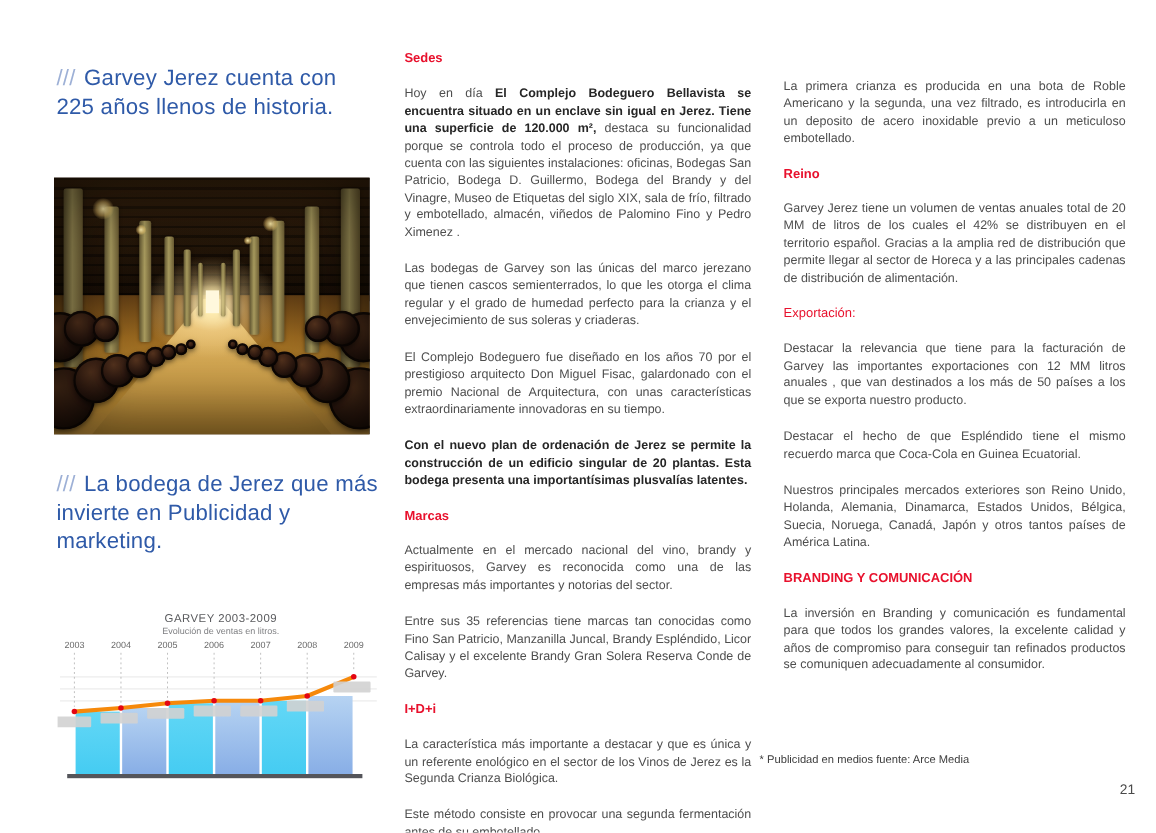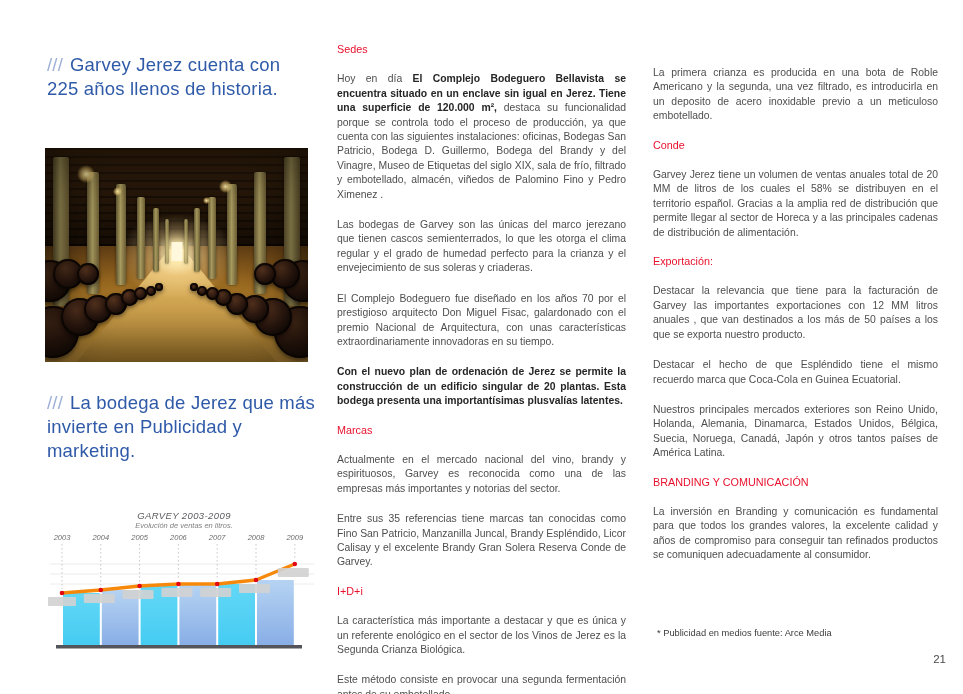--- a/index.html
+++ b/index.html
@@ -24,38 +24,38 @@
         background:radial-gradient(ellipse at center,rgba(255,243,200,.95) 0%,rgba(255,220,150,.42) 30%,rgba(255,200,120,0) 65%);}
   .door{left:50%;top:44%;width:11px;height:19px;transform:translateX(-50%);background:#fff8dd;
         box-shadow:0 0 12px 4px rgba(255,236,170,.9);}
   .vignette{left:0;top:0;right:0;bottom:0;box-shadow:inset 0 0 46px 18px rgba(10,5,2,.55);}
   .colm{background:linear-gradient(90deg,#5f5430 0%,#a79a5e 45%,#6b5c33 100%);border-radius:2px;box-shadow:0 0 3px rgba(0,0,0,.45);}
   .barrel{border-radius:50%;background:radial-gradient(circle at 38% 32%,#55331e 0%,#2c1810 48%,#120a06 78%);
           box-shadow:inset 0 0 0 2px rgba(8,5,3,.85),0 2px 4px rgba(0,0,0,.5);}
   .lightspot{border-radius:50%;background:radial-gradient(circle,#ffeeab 0%,rgba(255,215,120,.5) 45%,rgba(255,200,100,0) 72%);}
 
   
-  .chart{position:absolute;left:48px;top:510px;width:272px;height:152px;font-style:italic;}
+  .chart{position:absolute;left:48px;top:510px;width:272px;height:152px;}
   .chart-title{text-align:center;font-size:9.5px;color:#5a5b5e;letter-spacing:.4px;line-height:11px;}
   .chart-sub{text-align:center;font-size:7.5px;color:#808184;line-height:9px;}
   .chart svg{position:absolute;left:0;top:22px;width:272px;height:130px;}
 
   
   .tcol{position:absolute;font-size:10.4px;line-height:14.4px;color:#4e4e4e;text-align:justify;}
   .col-mid{left:337px;top:42px;width:289px;}
   .col-right{left:653px;top:42px;width:285px;}
   .col-right .first{margin-top:24px;}
   .tcol p{margin:16px 0 14px 0;}
-  .sec-h{color:#e8112d;font-weight:normal;font-size:10.8px;line-height:14.4px;margin:0;}
+  .sec-h{color:#e8112d;font-weight:bold;font-size:10.8px;line-height:14.4px;margin:0;}
   .sec-h.light{font-weight:normal;}
   .bold{font-weight:bold;color:#262626;}
   p.boldp{font-weight:bold;color:#262626;}
   .redact{display:inline-block;width:13px;height:10px;background:#cfcfcf;vertical-align:-1px;margin:0 2px;}
 
-  .footnote{position:absolute;left:657px;top:628px;font-size:9.3px;color:#3c3c3c;}
+  .footnote{position:absolute;left:633px;top:628px;font-size:9.3px;color:#3c3c3c;}
   .page-num{position:absolute;right:17px;top:653px;font-size:11.5px;color:#4a4a4a;}
 </style>
 </head>
 <body>
 
 <div class="page">
 
   <div class="headline h1"><span class="slashes">///</span><span>Garvey Jerez cuenta con 225 años llenos de historia.</span></div>
 
   <div class="photo" id="photo-decor">
@@ -173,22 +173,22 @@
     <div class="sec-h">Marcas</div>
     <p>Actualmente en el mercado nacional del vino, brandy y espirituosos, Garvey es reconocida como una de las empresas más importantes y notorias del sector.</p>
     <p>Entre sus 35 referencias tiene marcas tan conocidas como Fino San Patricio, Manzanilla Juncal, Brandy Espléndido, Licor Calisay y el excelente Brandy Gran Solera Reserva Conde de Garvey.</p>
     <div class="sec-h">I+D+i</div>
     <p>La característica más importante a destacar y que es única y un referente enológico en el sector de los Vinos de Jerez es la Segunda Crianza Biológica.</p>
     <p>Este método consiste en provocar una segunda fermentación antes de su embotellado.</p>
   </div>
 
   <div class="tcol col-right">
     <p class="first">La primera crianza es producida en una bota de Roble Americano y la segunda, una vez filtrado, es introducirla en un deposito de acero inoxidable previo a un meticuloso embotellado.</p>
-    <div class="sec-h">Conde</div>
-    <p>Garvey Jerez tiene un volumen de ventas anuales total de 20 MM de litros de los cuales el 58% se distribuyen en el territorio español. Gracias a la amplia red de distribución que permite llegar al sector de Horeca y a las principales cadenas de distribución de alimentación.</p>
+    <div class="sec-h">Reino</div>
+    <p>Garvey Jerez tiene un volumen de ventas anuales total de 20 MM de litros de los cuales el 42% se distribuyen en el territorio español. Gracias a la amplia red de distribución que permite llegar al sector de Horeca y a las principales cadenas de distribución de alimentación.</p>
     <div class="sec-h light">Exportación:</div>
     <p>Destacar la relevancia que tiene para la facturación de Garvey las importantes exportaciones con 12 MM litros anuales , que van destinados a los más de 50 países a los que se exporta nuestro producto.</p>
     <p>Destacar el hecho de que Espléndido tiene el mismo recuerdo marca que Coca-Cola en Guinea Ecuatorial.</p>
     <p>Nuestros principales mercados exteriores son Reino Unido, Holanda, Alemania, Dinamarca, Estados Unidos, Bélgica, Suecia, Noruega, Canadá, Japón y otros tantos países de América Latina.</p>
     <div class="sec-h">BRANDING Y COMUNICACIÓN</div>
     <p>La inversión en Branding y comunicación es fundamental para que todos los grandes valores, la excelente calidad y años de compromiso para conseguir tan refinados productos se comuniquen adecuadamente al consumidor.</p>
   </div>
 
   <div class="footnote">* Publicidad en medios fuente: Arce Media</div>
   <div class="page-num">21</div>

